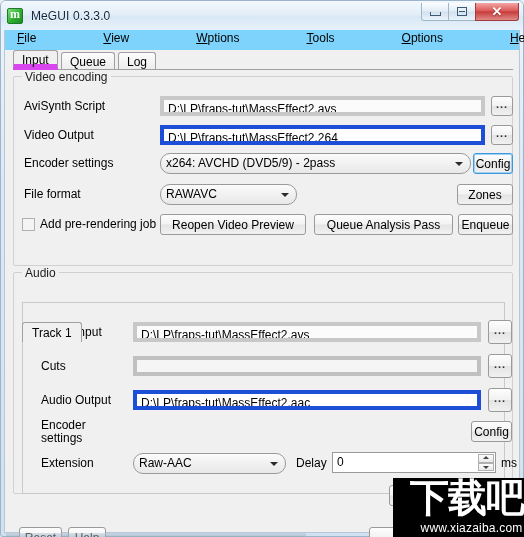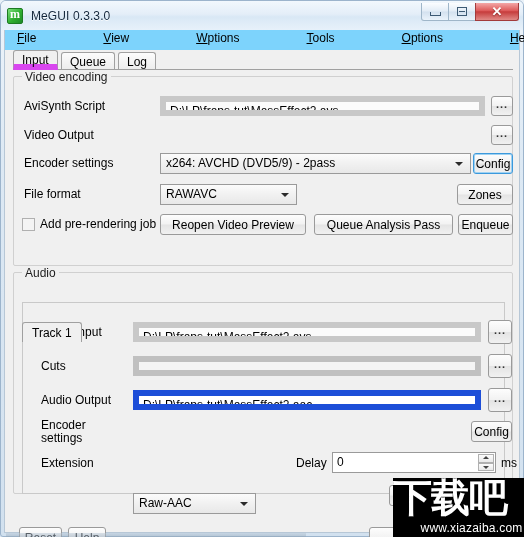--- a/index.html
+++ b/index.html
@@ -209,21 +209,21 @@
   
   .lbl {
     position: absolute;
     font-size: 12px;
     color: #000;
     white-space: nowrap;
   }
   .textbox {
     position: absolute;
     box-sizing: border-box;
-    border: 6px solid #1d4ed8;
+    border: 4px solid #1d4ed8;
     background: #ffffff;
     font-size: 12px;
     color: #000;
     padding-left: 4px;
     line-height: 19px;
     white-space: nowrap;
     overflow: hidden;
   }
   .textbox.readonly {
     background: #fbfbfb;
@@ -251,21 +251,21 @@
     font-size: 11px;
     letter-spacing: 1px;
     padding-bottom: 5px;
     font-weight: bold;
     color: #333;
   }
   .combo {
     position: absolute;
     box-sizing: border-box;
     border: 1px solid #9a9a9a;
-    border-radius: 0;
+    border-radius: 10px;
     background: linear-gradient(180deg,#fbfbfb 0%, #f1f1f1 50%, #e8e8e8 100%);
     font-size: 12px;
     color: #000;
     line-height: 19px;
     padding-left: 5px;
     white-space: nowrap;
     overflow: hidden;
   }
   .combo .arrow {
     position: absolute;
@@ -361,21 +361,21 @@
     position: absolute;
     left: 393px; top: 478px;
     width: 131px; height: 59px;
     background: #000000;
     overflow: hidden;
     z-index: 50;
   }
   .wm-cn {
     position: absolute;
     left: 0; right: 0; top: -3px;
-    text-align: left;
+    text-align: right;
     font-family: "DejaVu Sans", sans-serif;
     font-size: 39px;
     font-weight: bold;
     color: #ffffff;
     line-height: 46px;
     letter-spacing: -1px;
   }
   .wm-url {
     position: absolute;
     left: 0; right: 0; bottom: 2px;
@@ -436,20 +436,21 @@
     </div>
 
     <div class="groupbox" style="left:8px; top:46px; width:500px; height:190px;">
       <div class="group-title">Video encoding</div>
 
       <div class="lbl" style="left:10px; top:22px;">AviSynth Script</div>
       <div class="textbox readonly" style="left:146px; top:19px; width:325px; height:20px;">D:\LP\fraps-tut\MassEffect2.avs</div>
       <div class="btn browse" style="left:477px; top:19px; width:22px; height:20px;">...</div>
 
       <div class="lbl" style="left:10px; top:51px;">Video Output</div>
+      <div class="textbox" style="left:146px; top:48px; width:325px; height:20px;">D:\LP\fraps-tut\MassEffect2.264</div>
       <div class="btn browse" style="left:477px; top:48px; width:22px; height:20px;">...</div>
 
       <div class="lbl" style="left:10px; top:79px;">Encoder settings</div>
       <div class="combo" style="left:146px; top:76px; width:311px; height:21px;">
         <span>x264: AVCHD (DVD5/9) - 2pass</span>
         <span class="arrow"></span>
       </div>
       <div class="btn focused" style="left:459px; top:76px; width:40px; height:21px;">Config</div>
 
       <div class="lbl" style="left:10px; top:110px;">File format</div>
@@ -487,21 +488,21 @@
 
         <div class="lbl" style="left:18px; top:90px;">Audio Output</div>
         <div class="textbox" style="left:110px; top:87px; width:348px; height:20px;">D:\LP\fraps-tut\MassEffect2.aac</div>
         <div class="btn browse" style="left:465px; top:85px; width:24px; height:24px;">...</div>
 
         <div class="lbl" style="left:18px; top:115px;">Encoder</div>
         <div class="lbl" style="left:18px; top:128px;">settings</div>
         <div class="btn" style="left:448px; top:118px; width:41px; height:21px;">Config</div>
 
         <div class="lbl" style="left:18px; top:153px;">Extension</div>
-        <div class="combo" style="left:110px; top:150px; width:123px; height:21px;margin-top:40px;">
+        <div class="combo" style="left:110px; top:150px; width:153px; height:21px;">
           <span>Raw-AAC</span>
           <span class="arrow"></span>
         </div>
         <div class="lbl" style="left:273px; top:153px;">Delay</div>
         <div class="spinner" style="left:309px; top:149px; width:164px; height:21px;">
           <span>0</span>
           <span class="spin-btns">
             <span class="spin-up"></span>
             <span class="spin-dn"></span>
           </span>

